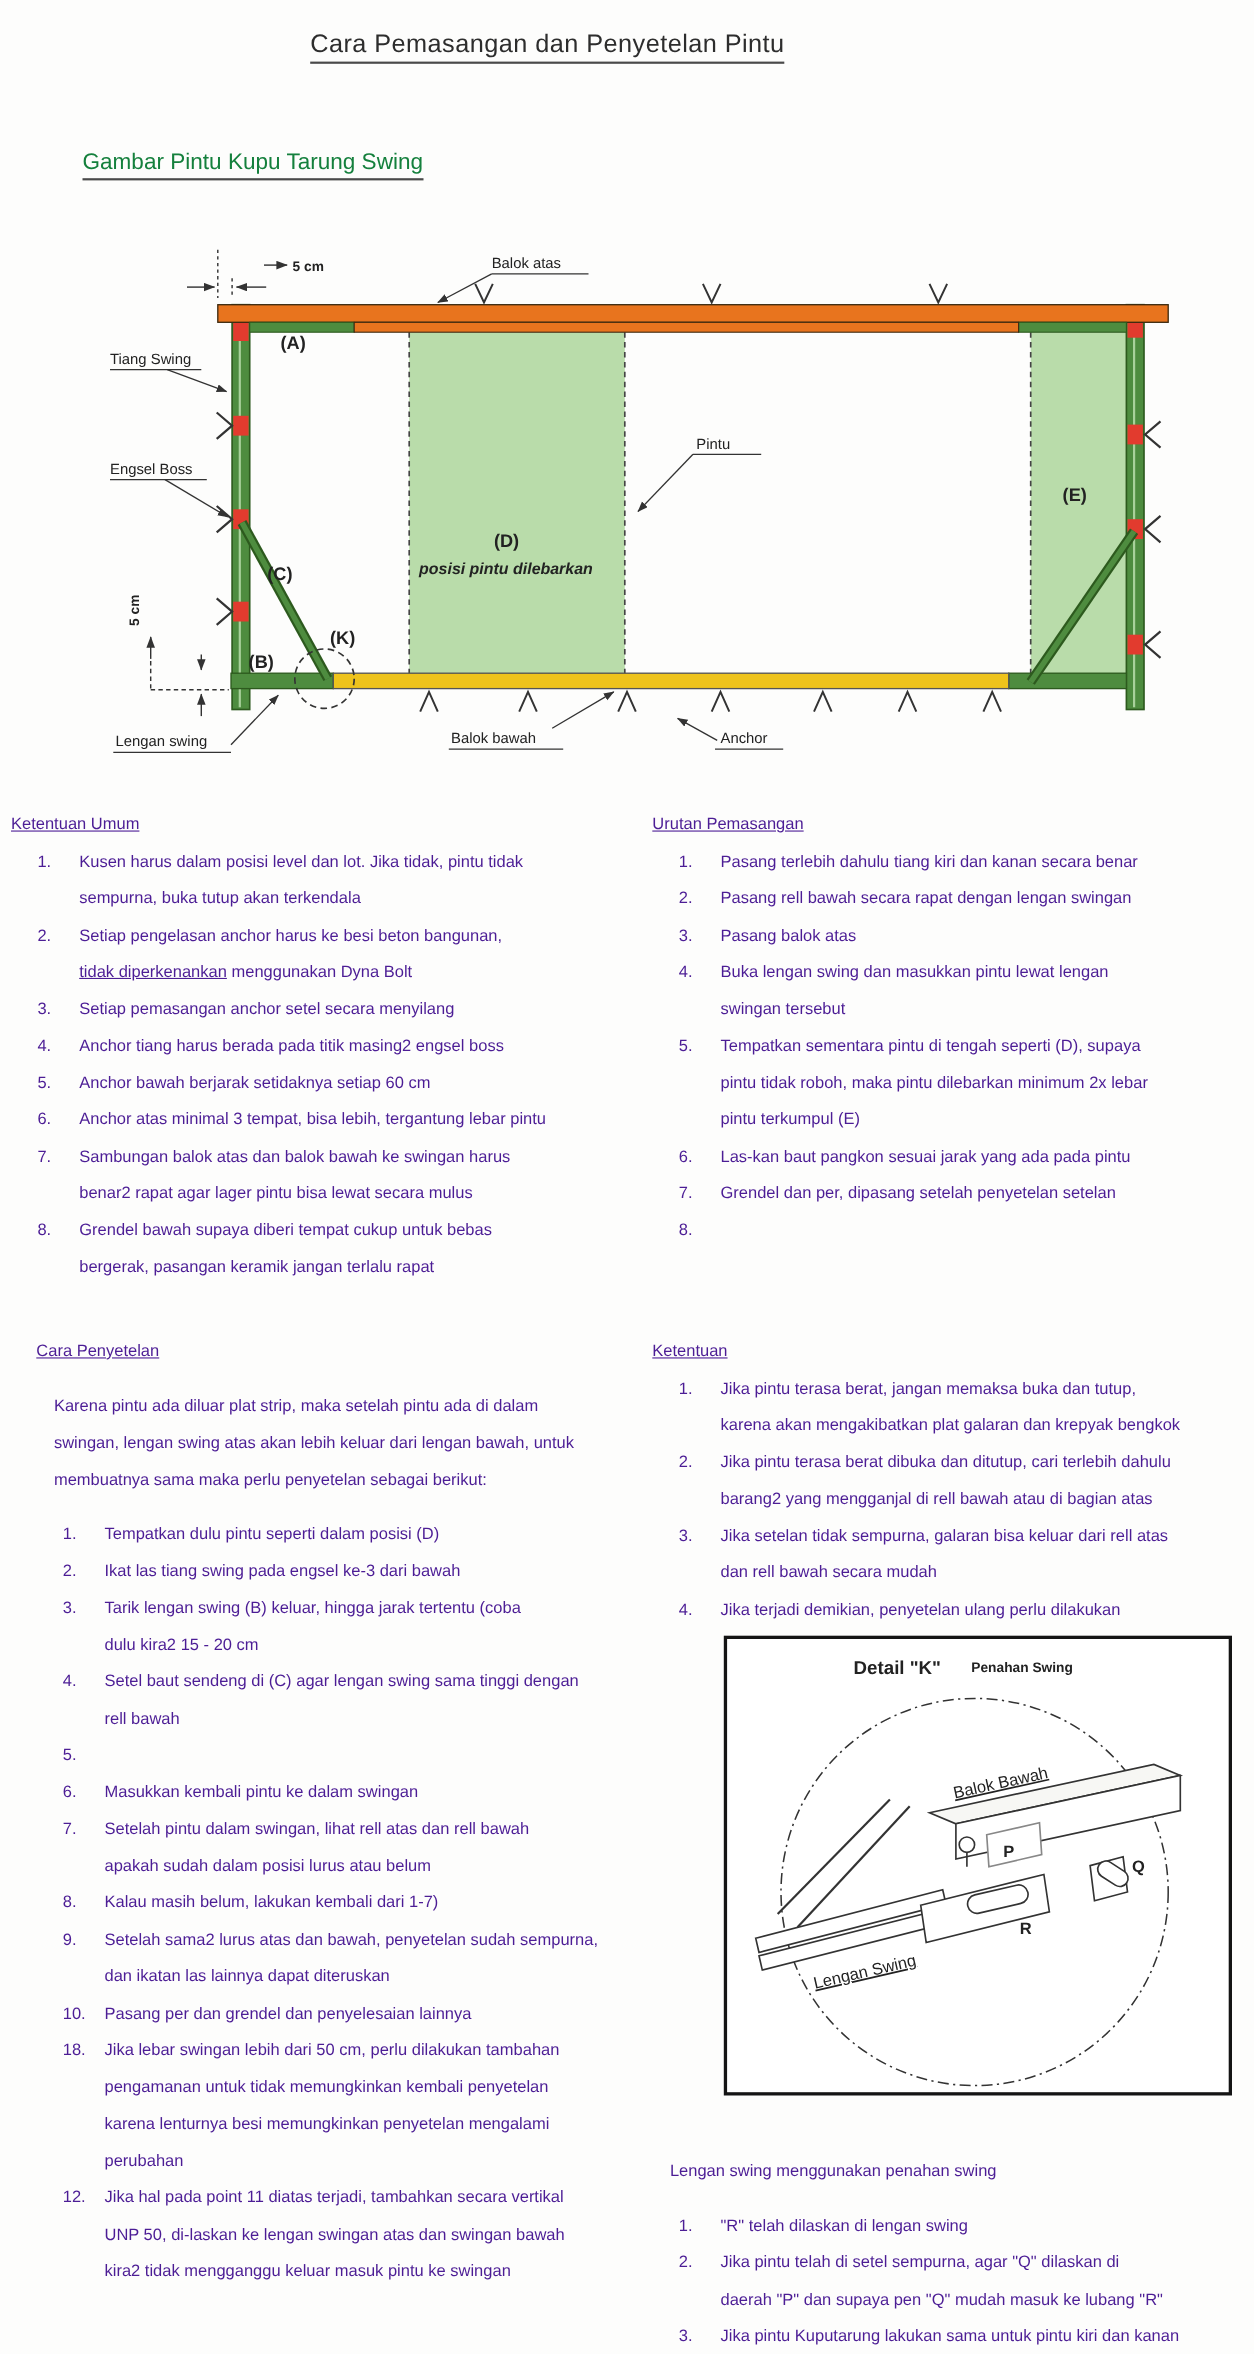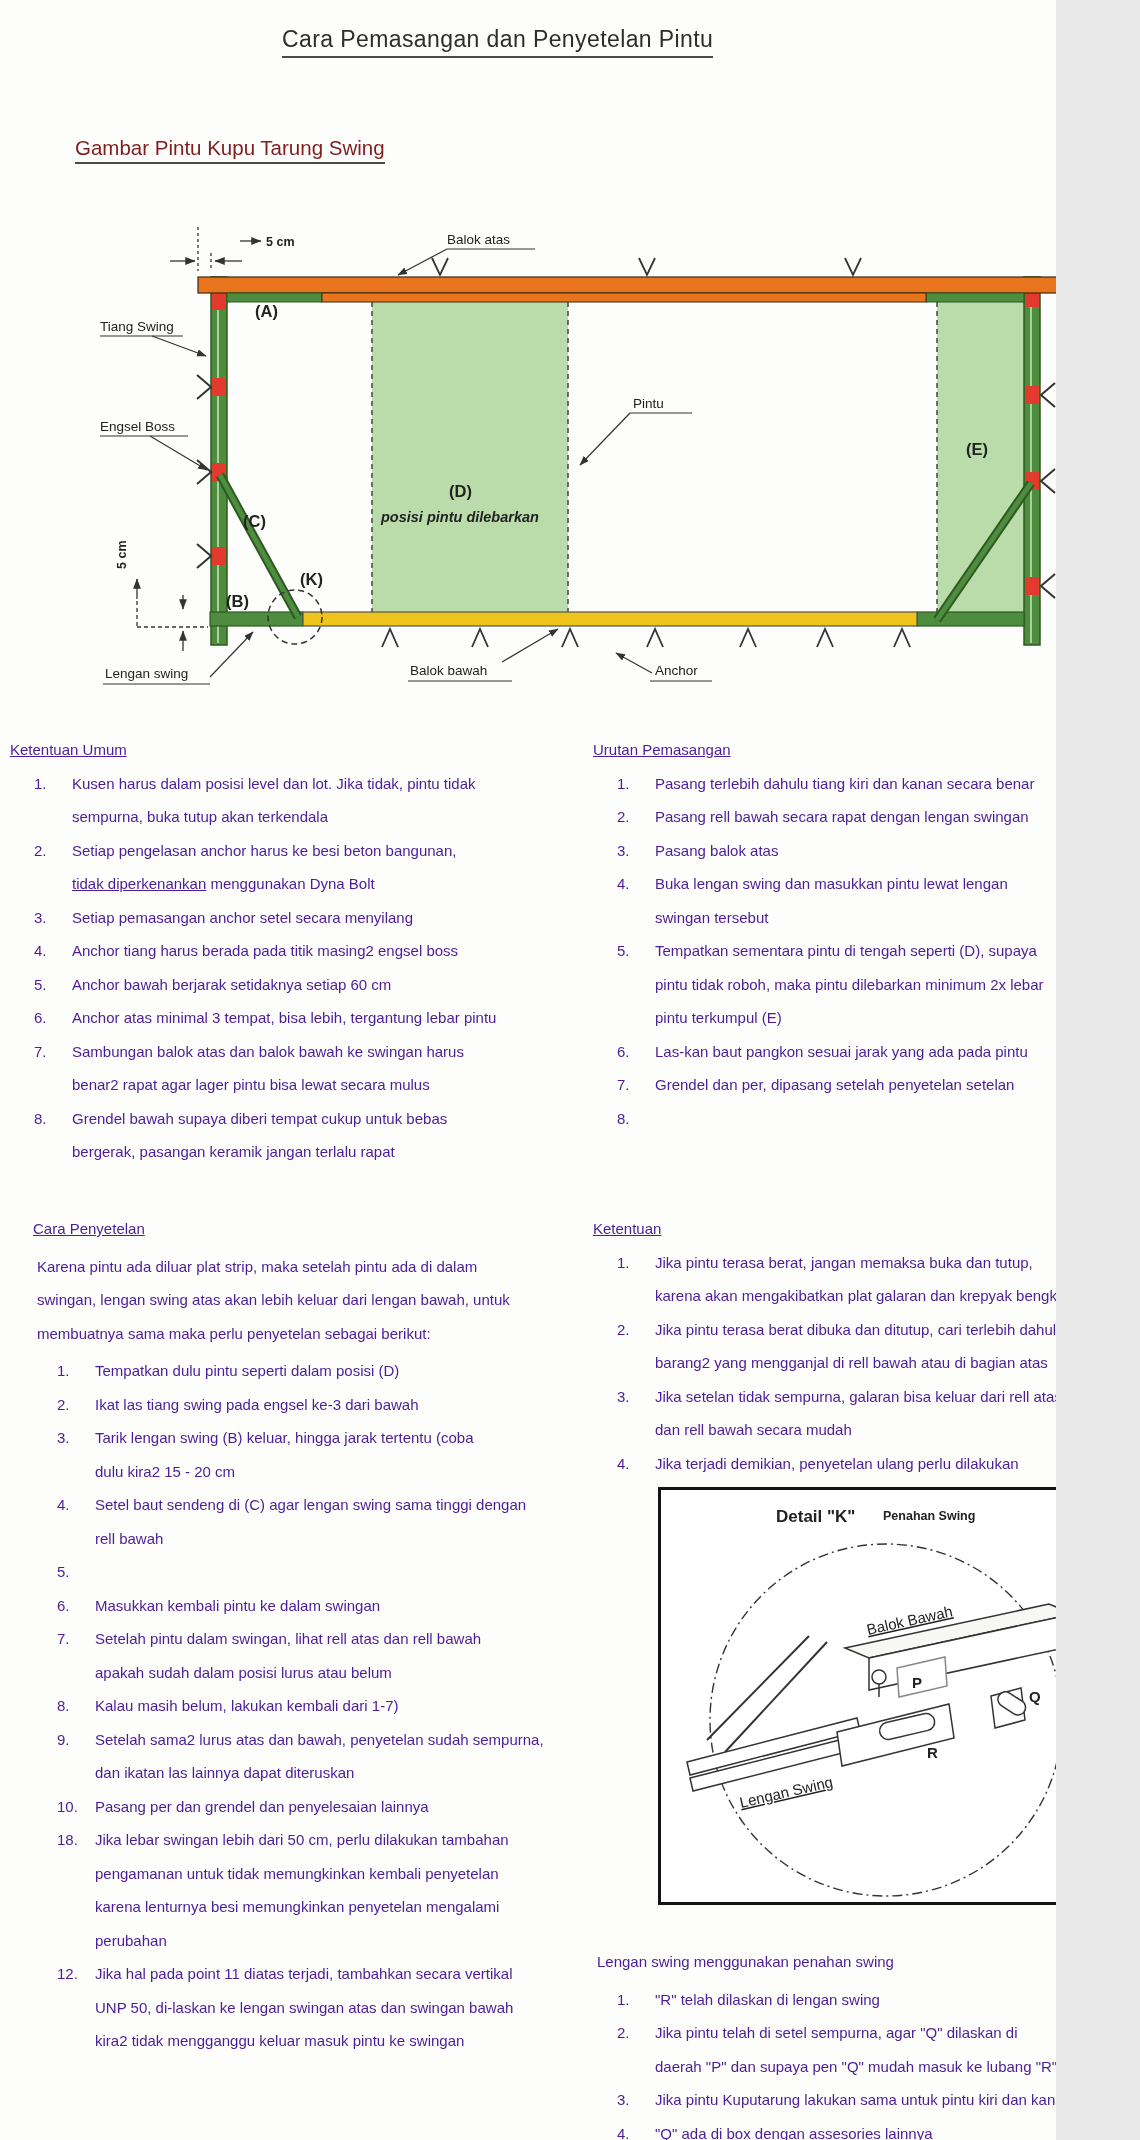--- a/index.html
+++ b/index.html
@@ -1,25 +1,25 @@
 <!DOCTYPE html>
 <html><head>
 <meta charset="utf-8">
 <style>
   html,body{margin:0;padding:0;background:#e9e9e9;}
-  .page{position:relative;width:1056px;height:2140px;background:#fdfdfc;overflow:hidden;
+  .page{position:relative;width:1140px;height:2140px;background:#fdfdfc;overflow:hidden;
         font-family:"Liberation Sans","DejaVu Sans",sans-serif;color:#1e1e1e;}
   .doc-title{position:absolute;left:282px;top:26px;font-size:23px;letter-spacing:.4px;color:#2d2d2d;
              border-bottom:2px solid #4a4a4a;padding-bottom:3px;white-space:nowrap;}
-  .doc-subtitle{position:absolute;left:75px;top:136px;font-size:20.5px;color:#7f1d1d;
+  .doc-subtitle{position:absolute;left:75px;top:136px;font-size:20.5px;color:#15803d;
              border-bottom:2px solid #4a4a4a;padding-bottom:2px;white-space:nowrap;}
   svg text{font-family:"Liberation Sans","DejaVu Sans",sans-serif;fill:#222;}
   .col{position:absolute;font-size:15px;line-height:33.5px;color:#4c1d95;}
   .shead{font-size:15px;font-weight:400;text-decoration:underline;margin:0;}
-  .intro{margin:4px;white-space:pre-wrap;}
+  .intro{margin:16px;white-space:pre-wrap;}
   .item{display:flex;}
   .num{flex:0 0 38px;padding-left:24px;}
   .txt{white-space:pre-wrap;}
   .detailbox{position:absolute;left:658px;top:1487px;width:462px;height:418px;
              border:3px solid #141414;background:#fff;box-sizing:border-box;}
 </style>
 </head>
 <body>
 
 <div class="page">

